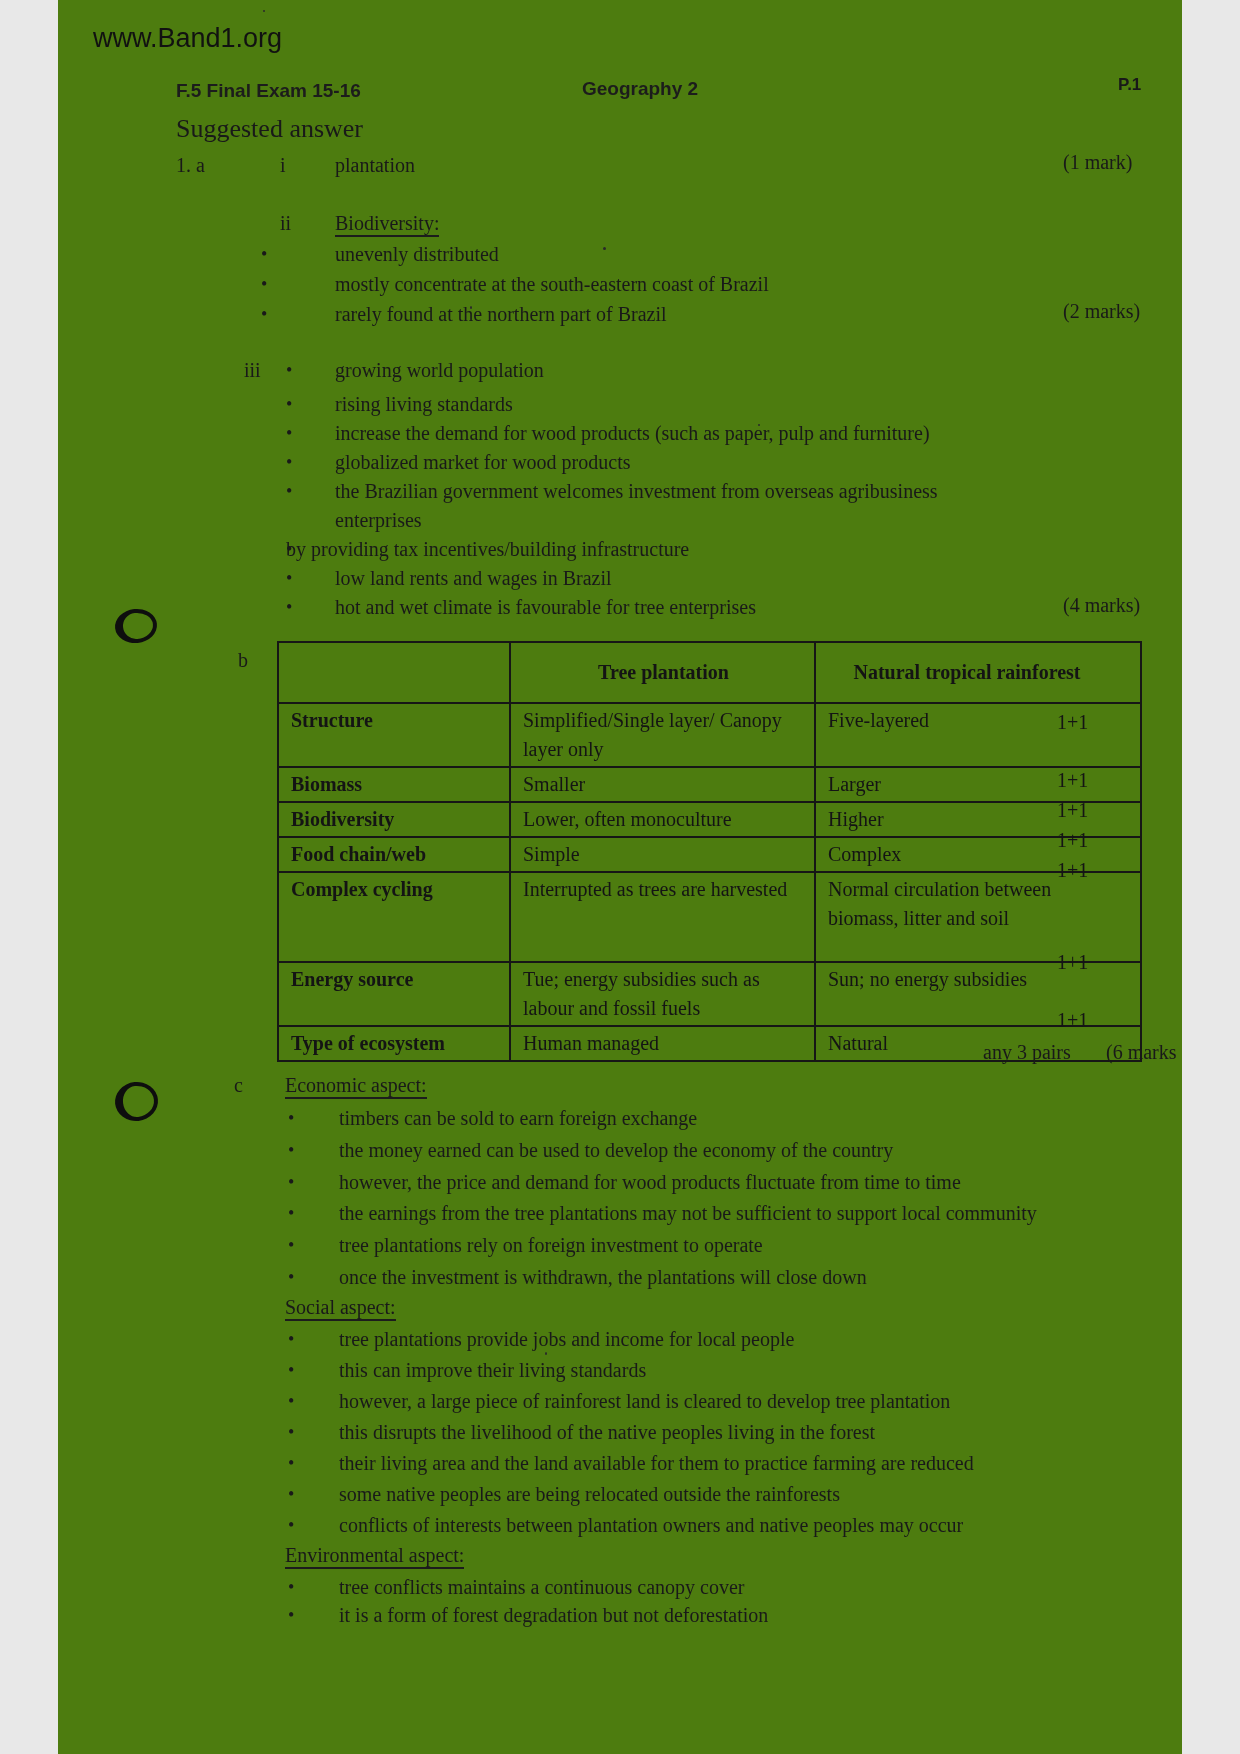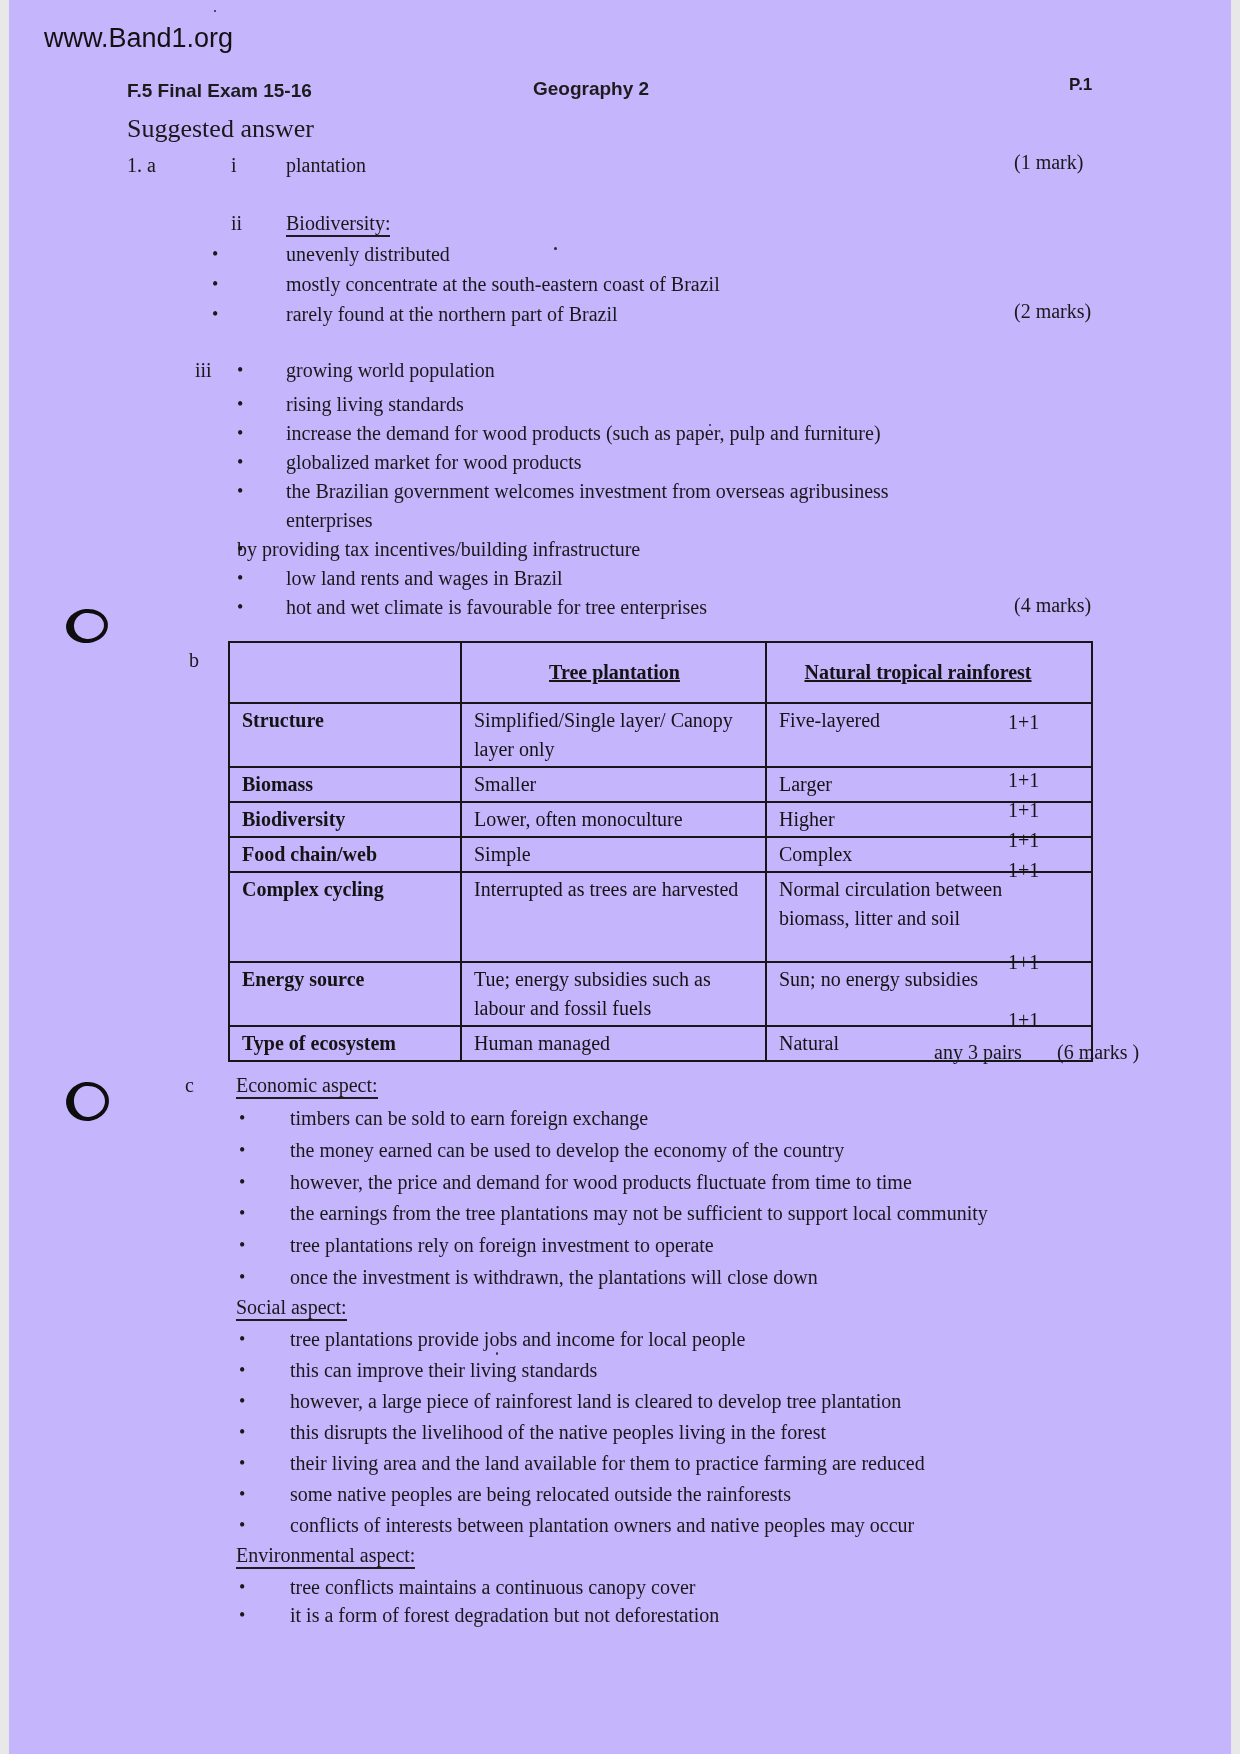--- a/index.html
+++ b/index.html
@@ -1,20 +1,20 @@
 <!DOCTYPE html>
 <html><head>
 <meta charset="utf-8">
 <style>
   html,body{margin:0;padding:0;background:#e8e8e8;}
   .page{
     position:relative;
-    width:1222px;height:1754px;
+    width:1124px;height:1754px;
     margin:0 auto;
-    background:#c4b5fd;
+    background:#4d7c0f;
     color:#191919;
     font-family:"Liberation Serif", serif;
     font-size:20px;
     line-height:29px;
     overflow:hidden;
   }
   .abs{position:absolute;}
   .sans{font-family:"Liberation Sans", sans-serif;}
   .site{font-size:27px;color:#111;}
   .exam-meta{font-size:19px;font-weight:600;color:#1c1c1c;}
@@ -36,21 +36,21 @@
   table.cmp{
     border-collapse:collapse;table-layout:fixed;width:767px;
     font-size:20px;line-height:29px;color:#141414;
   }
   table.cmp td,table.cmp th{
     border:2px solid #161616;
     vertical-align:top;
     padding:2px 10px 2px 12px;
     overflow:hidden;
   }
-  table.cmp th{font-weight:bold;text-align:center;vertical-align:middle;text-decoration:underline;}
+  table.cmp th{font-weight:bold;text-align:center;vertical-align:middle;}
   table.cmp .c1{width:208px;font-weight:bold;}
   table.cmp .c2{width:281px;}
   table.cmp .c3{width:278px;padding-right:34px;}
   .row-marks{position:absolute;left:780px;font-size:20px;white-space:nowrap;color:#141414;}
   .table-note{position:absolute;white-space:nowrap;}
   .artifact{position:absolute;background:#2a2a2a;border-radius:50%;}
 </style>
 </head>
 <body>
 

